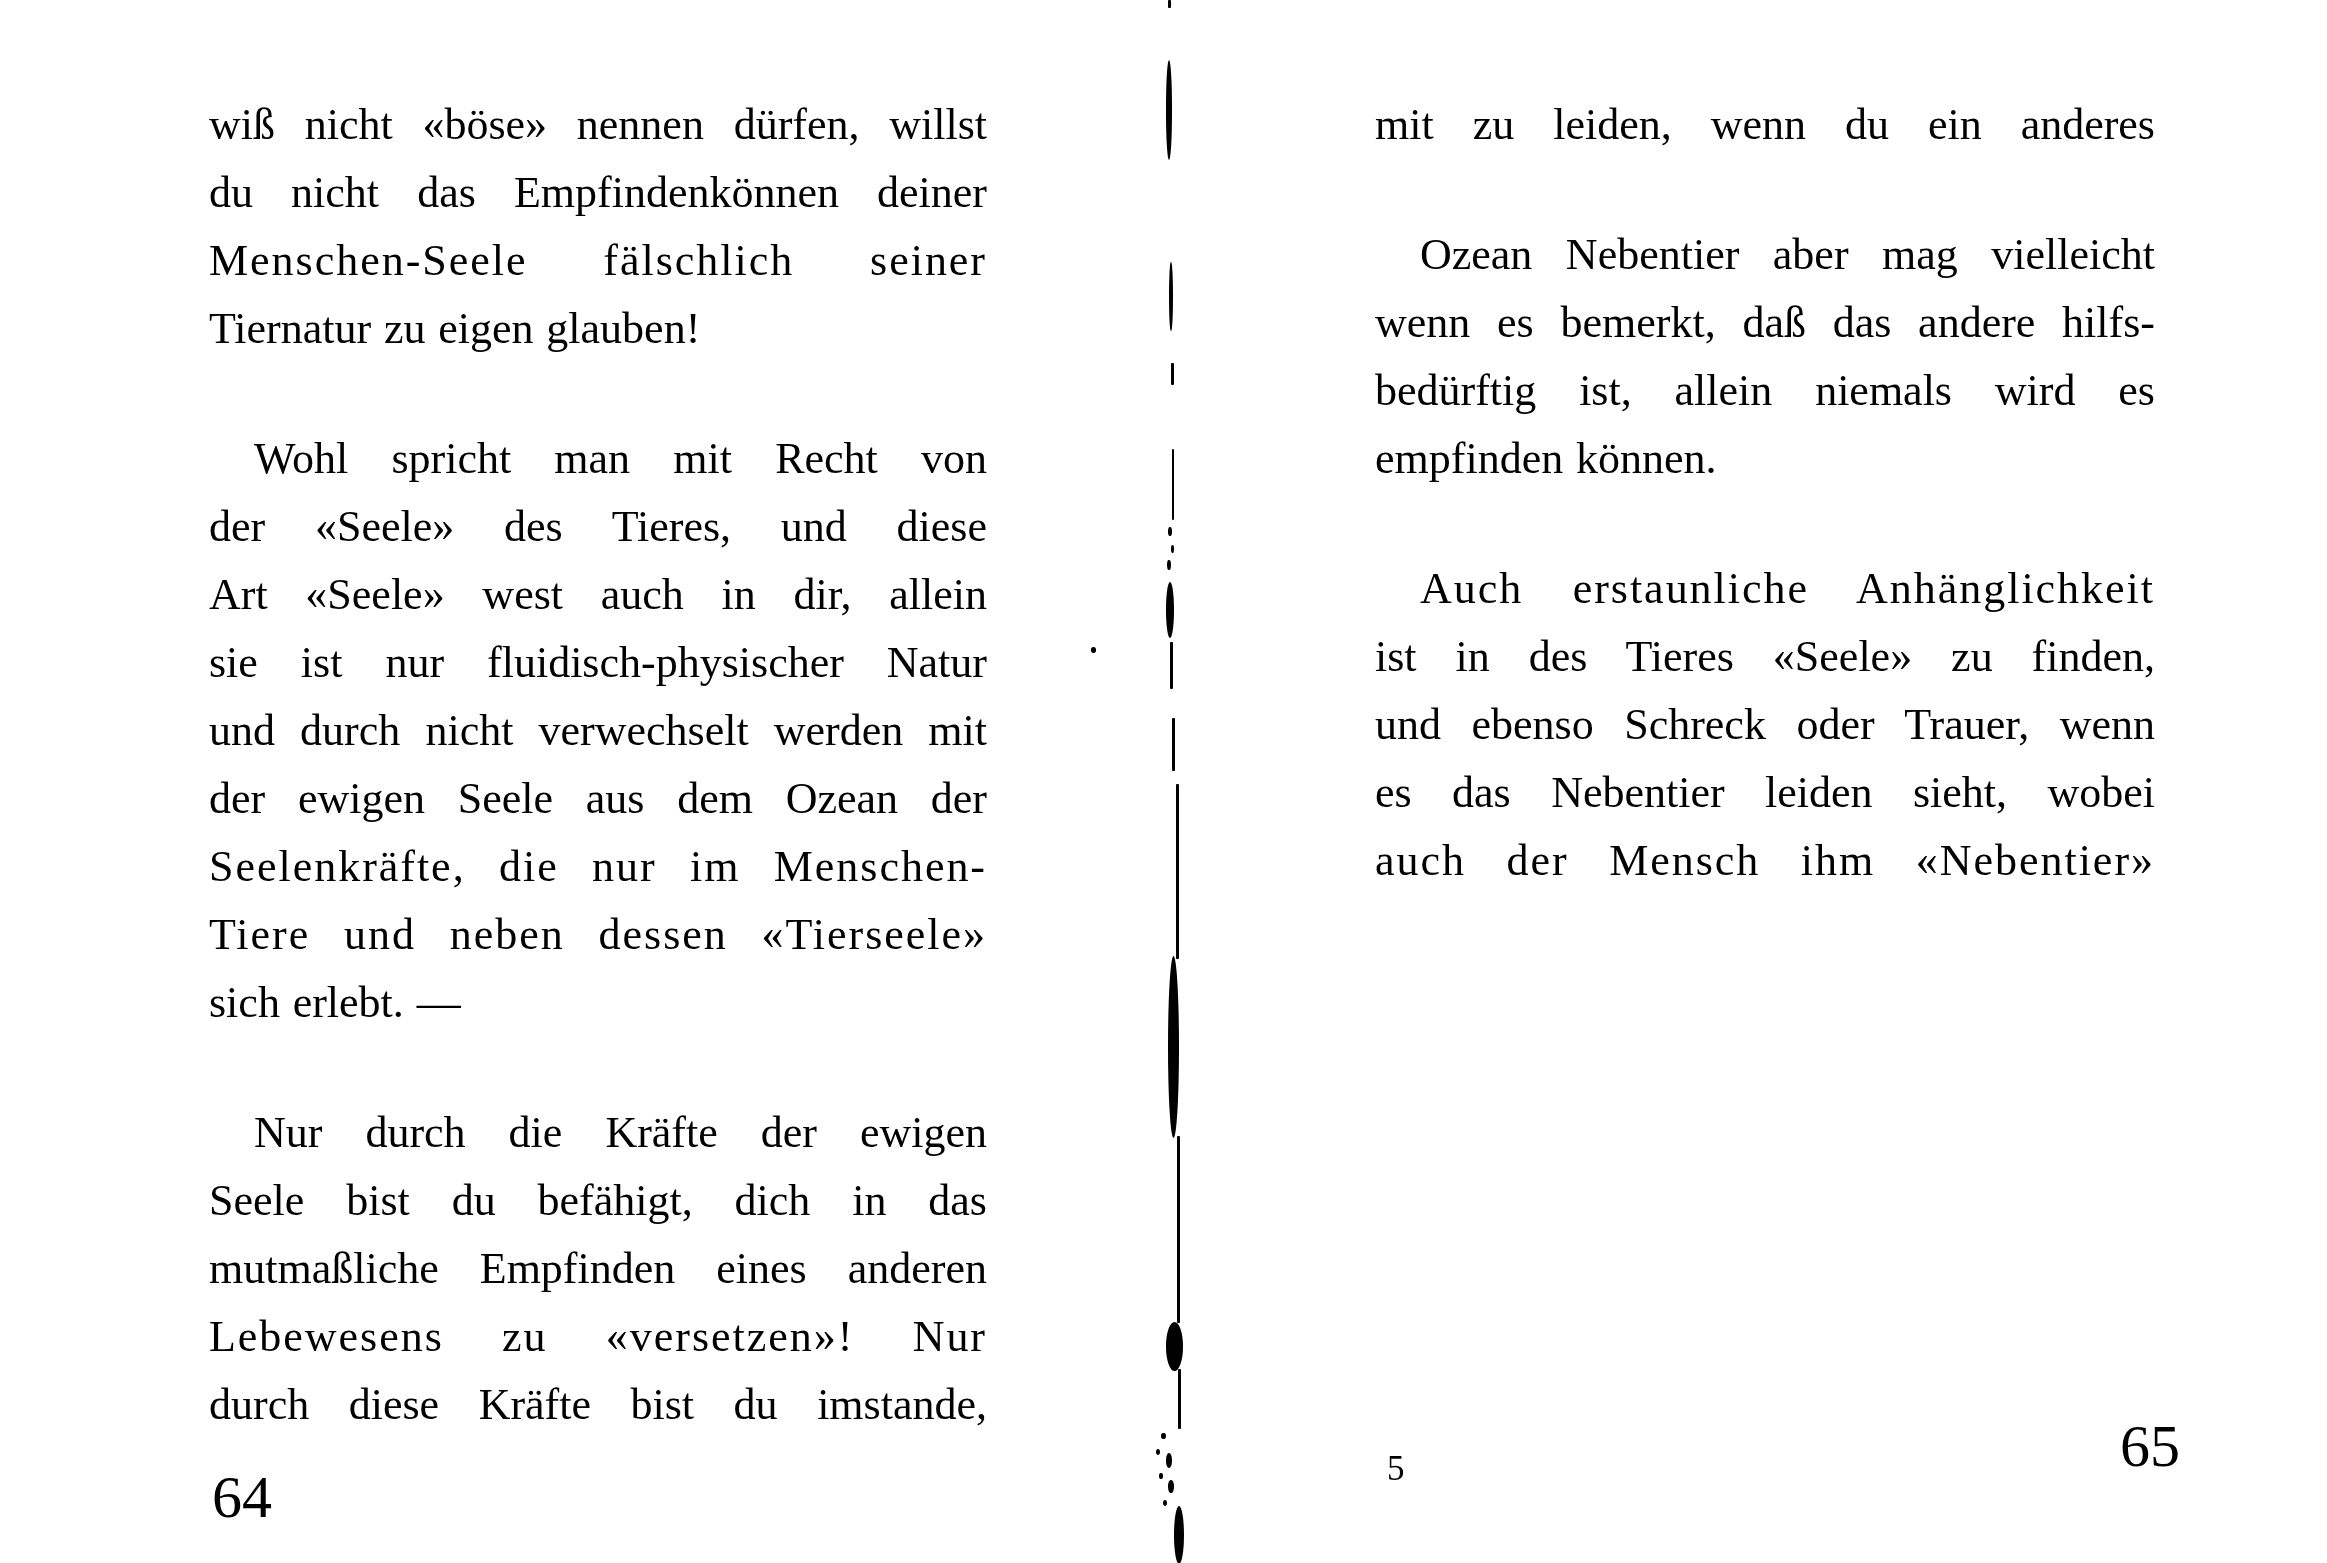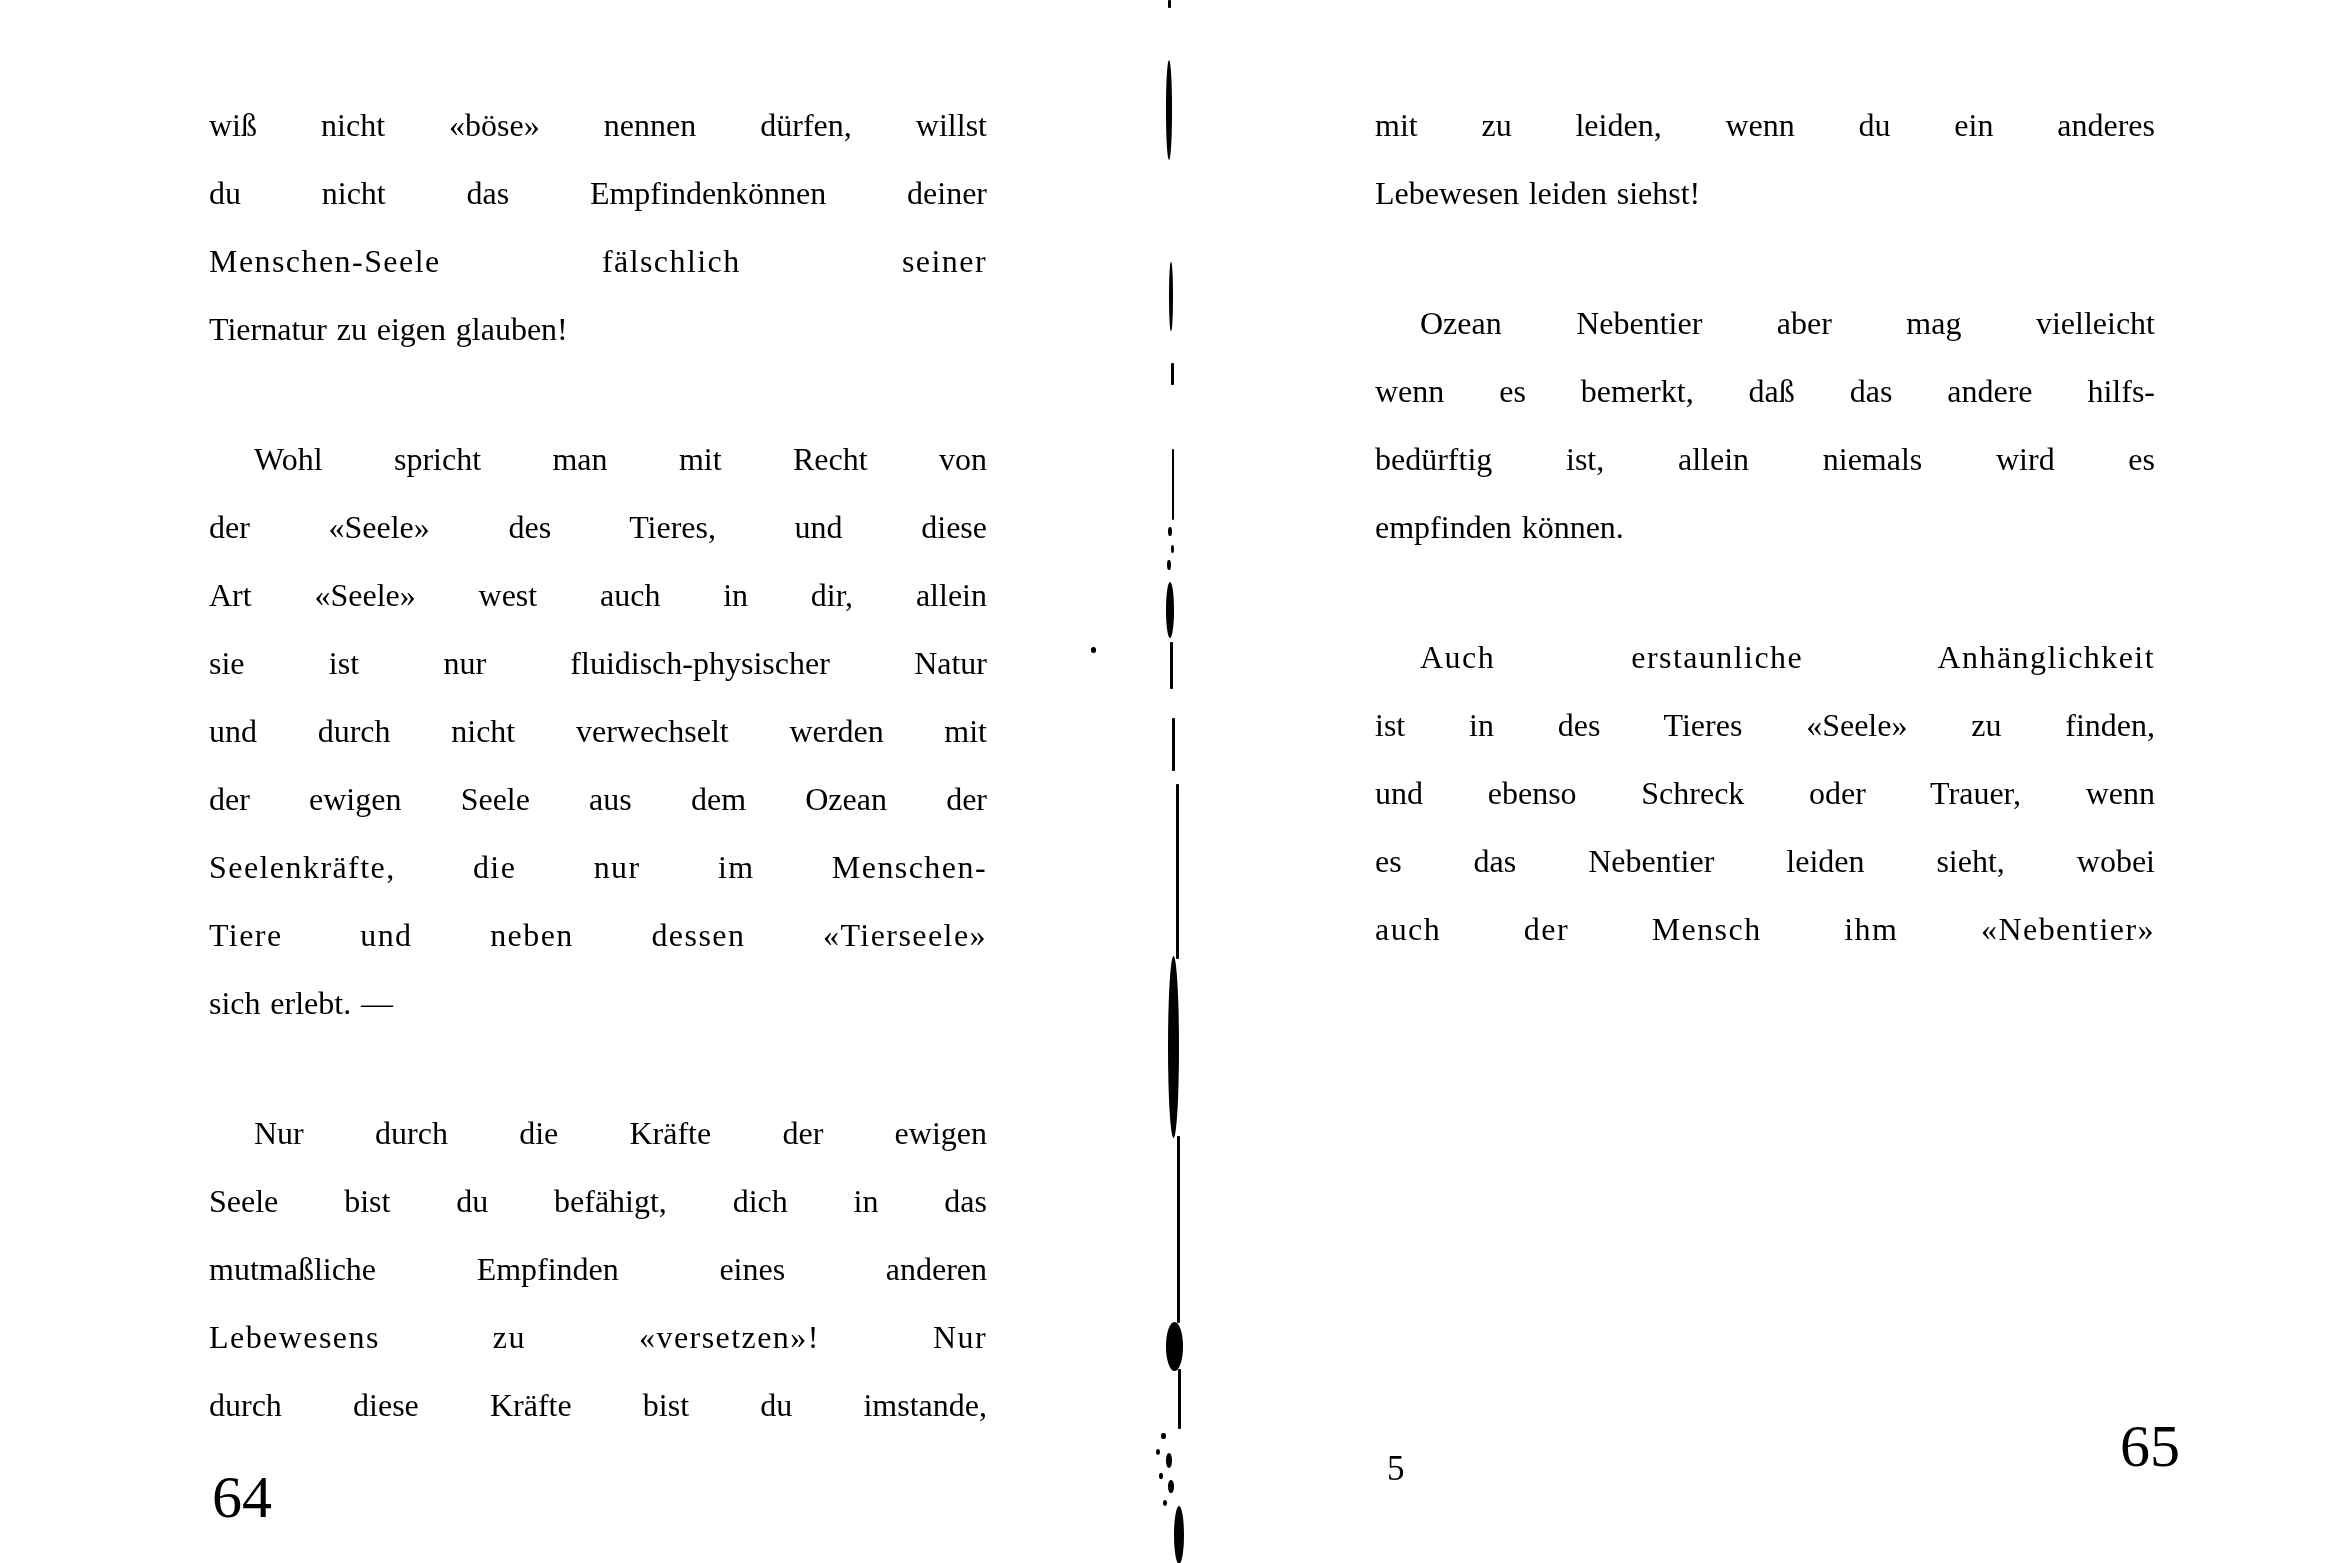--- a/index.html
+++ b/index.html
@@ -8,21 +8,21 @@
     background:#ffffff;color:#000000;
     font-family:"Liberation Serif", serif;
     position:relative;overflow:hidden;
   }
   .page{position:absolute;top:91px;}
   #page-left{left:209px;width:778px;}
   #page-right{left:1375px;width:780px;}
   .para{margin:0 0 62px 0;}
   .para.indent .line:first-child{text-indent:45px;}
   .line{
-    font-size:32px;line-height:68px;
+    font-size:44px;line-height:68px;
     word-spacing:1.8px;
   }
   .line.just{text-align:justify;text-align-last:justify;}
   .line.end{text-align:left;}
   .line.sp{letter-spacing:0.045em;}
   .page-number{
     position:absolute;font-size:60px;line-height:45px;
   }
   #folio-left{left:212px;top:1475px;}
   #folio-right{left:2120px;top:1424px;}
@@ -60,21 +60,20 @@
         <div class="line just">Seele bist du befähigt, dich in das</div>
         <div class="line just">mutmaßliche Empfinden eines anderen</div>
         <div class="line just sp">Lebewesens zu «versetzen»! Nur</div>
         <div class="line just">durch diese Kräfte bist du imstande,</div>
       </div>
     </div>
 
   <div id="page-right" class="page">
       <div class="para">
         <div class="line just">mit zu leiden, wenn du ein anderes</div>
-        <div class="line end">Lebewesen leiden siehst!</div>
       </div>
       <div class="para indent">
         <div class="line just">Ozean Nebentier aber mag vielleicht</div>
         <div class="line just">wenn es bemerkt, daß das andere hilfs-</div>
         <div class="line just">bedürftig ist, allein niemals wird es</div>
         <div class="line end">empfinden können.</div>
       </div>
       <div class="para indent">
         <div class="line just sp">Auch erstaunliche Anhänglichkeit</div>
         <div class="line just">ist in des Tieres «Seele» zu finden,</div>

